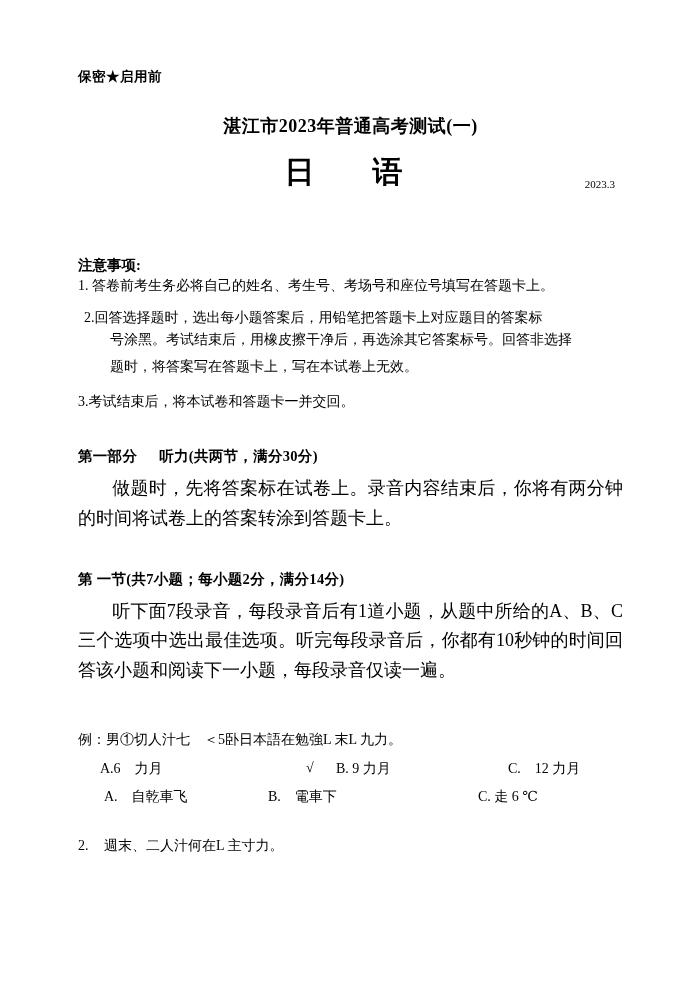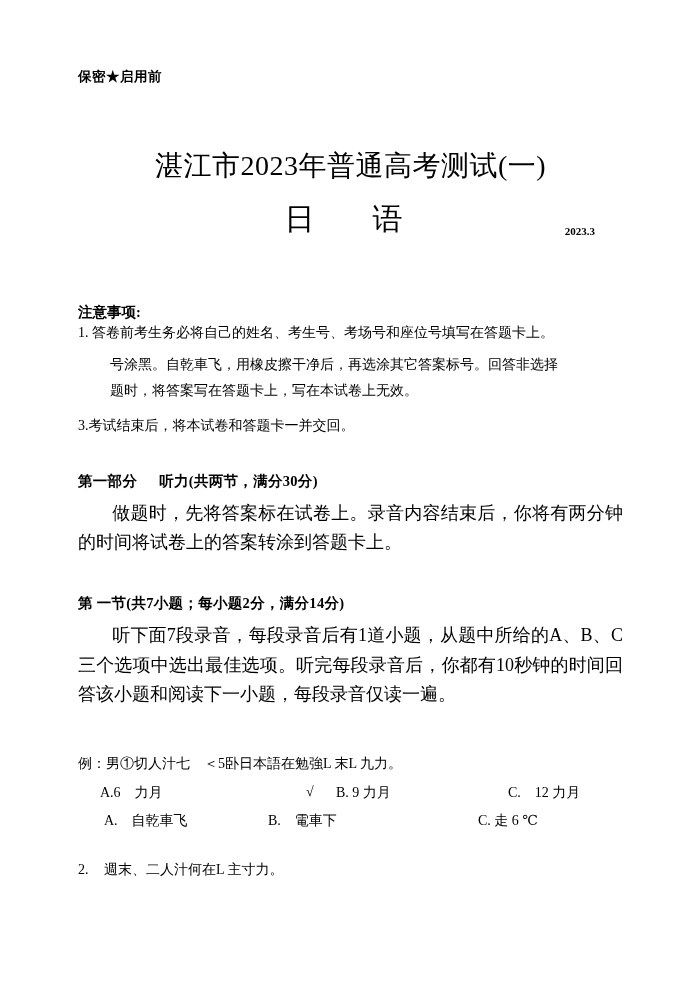--- a/index.html
+++ b/index.html
@@ -29,44 +29,44 @@
     width: 545px;
   }
   .secret-line {
     margin-top: 68px;
     font-size: 13.5px;
     font-weight: bold;
     letter-spacing: 0.5px;
     font-family: "Liberation Serif", "DejaVu Serif", serif;
   }
   .doc-title {
-    margin-top: 61px;
+    margin-top: 28px;
     text-align: center;
-    font-size: 28px;
-    font-weight: normal;
+    font-size: 18px;
+    font-weight: bold;
     letter-spacing: 0.5px;
   }
   .subject-row {
     margin-top: 14px;
     position: relative;
     text-align: center;
     height: 42px;
   }
   .subject {
     font-size: 30px;
-    font-weight: normal;
+    font-weight: bold;
     letter-spacing: 14px;
     display: inline-block;
   }
   .date-stamp {
     position: absolute;
-    right: 28px;
+    right: 8px;
     bottom: 4px;
     font-size: 11px;
-    font-weight: bold;
+    font-weight: normal;
     letter-spacing: 0;
   }
   .notice-title {
     margin-top: 62px;
     font-size: 14.5px;
     font-weight: bold;
   }
   .notice-item {
     font-size: 14px;
     line-height: 1.62;
@@ -166,21 +166,22 @@
     <div class="subject-row">
       <span class="subject">日　语</span>
       <span class="date-stamp">2023.3</span>
     </div>
 
     <div class="notice-title">注意事项:</div>
 
     <div class="notice-item i1">1. 答卷前考生务必将自己的姓名、考生号、考场号和座位号填写在答题卡上。</div>
 
     <div class="notice-item i2">
-      <span class="indent1">号涂黑。自乾車飞，用橡皮擦干净后，再选涂其它答案标号。回答非选择</span>
+      <span>2.回答选择题时，选出每小题答案后，用铅笔把答题卡上对应题目的答案标</span>
+      <span class="indent1">号涂黑。考试结束后，用橡皮擦干净后，再选涂其它答案标号。回答非选择</span>
       <span class="indent2">题时，将答案写在答题卡上，写在本试卷上无效。</span>
     </div>
 
     <div class="notice-item i3">3.考试结束后，将本试卷和答题卡一并交回。</div>
 
     <div class="section-head">
       <span>第一部分</span><span class="gap"></span><span>听力(共两节，满分30分)</span>
     </div>
 
     <div class="para"><span class="first"></span><span>做题时，先将答案标在试卷上。录音内容结束后，你将有两分钟的时间将试卷上的答案转涂到答题卡上。</span></div>

